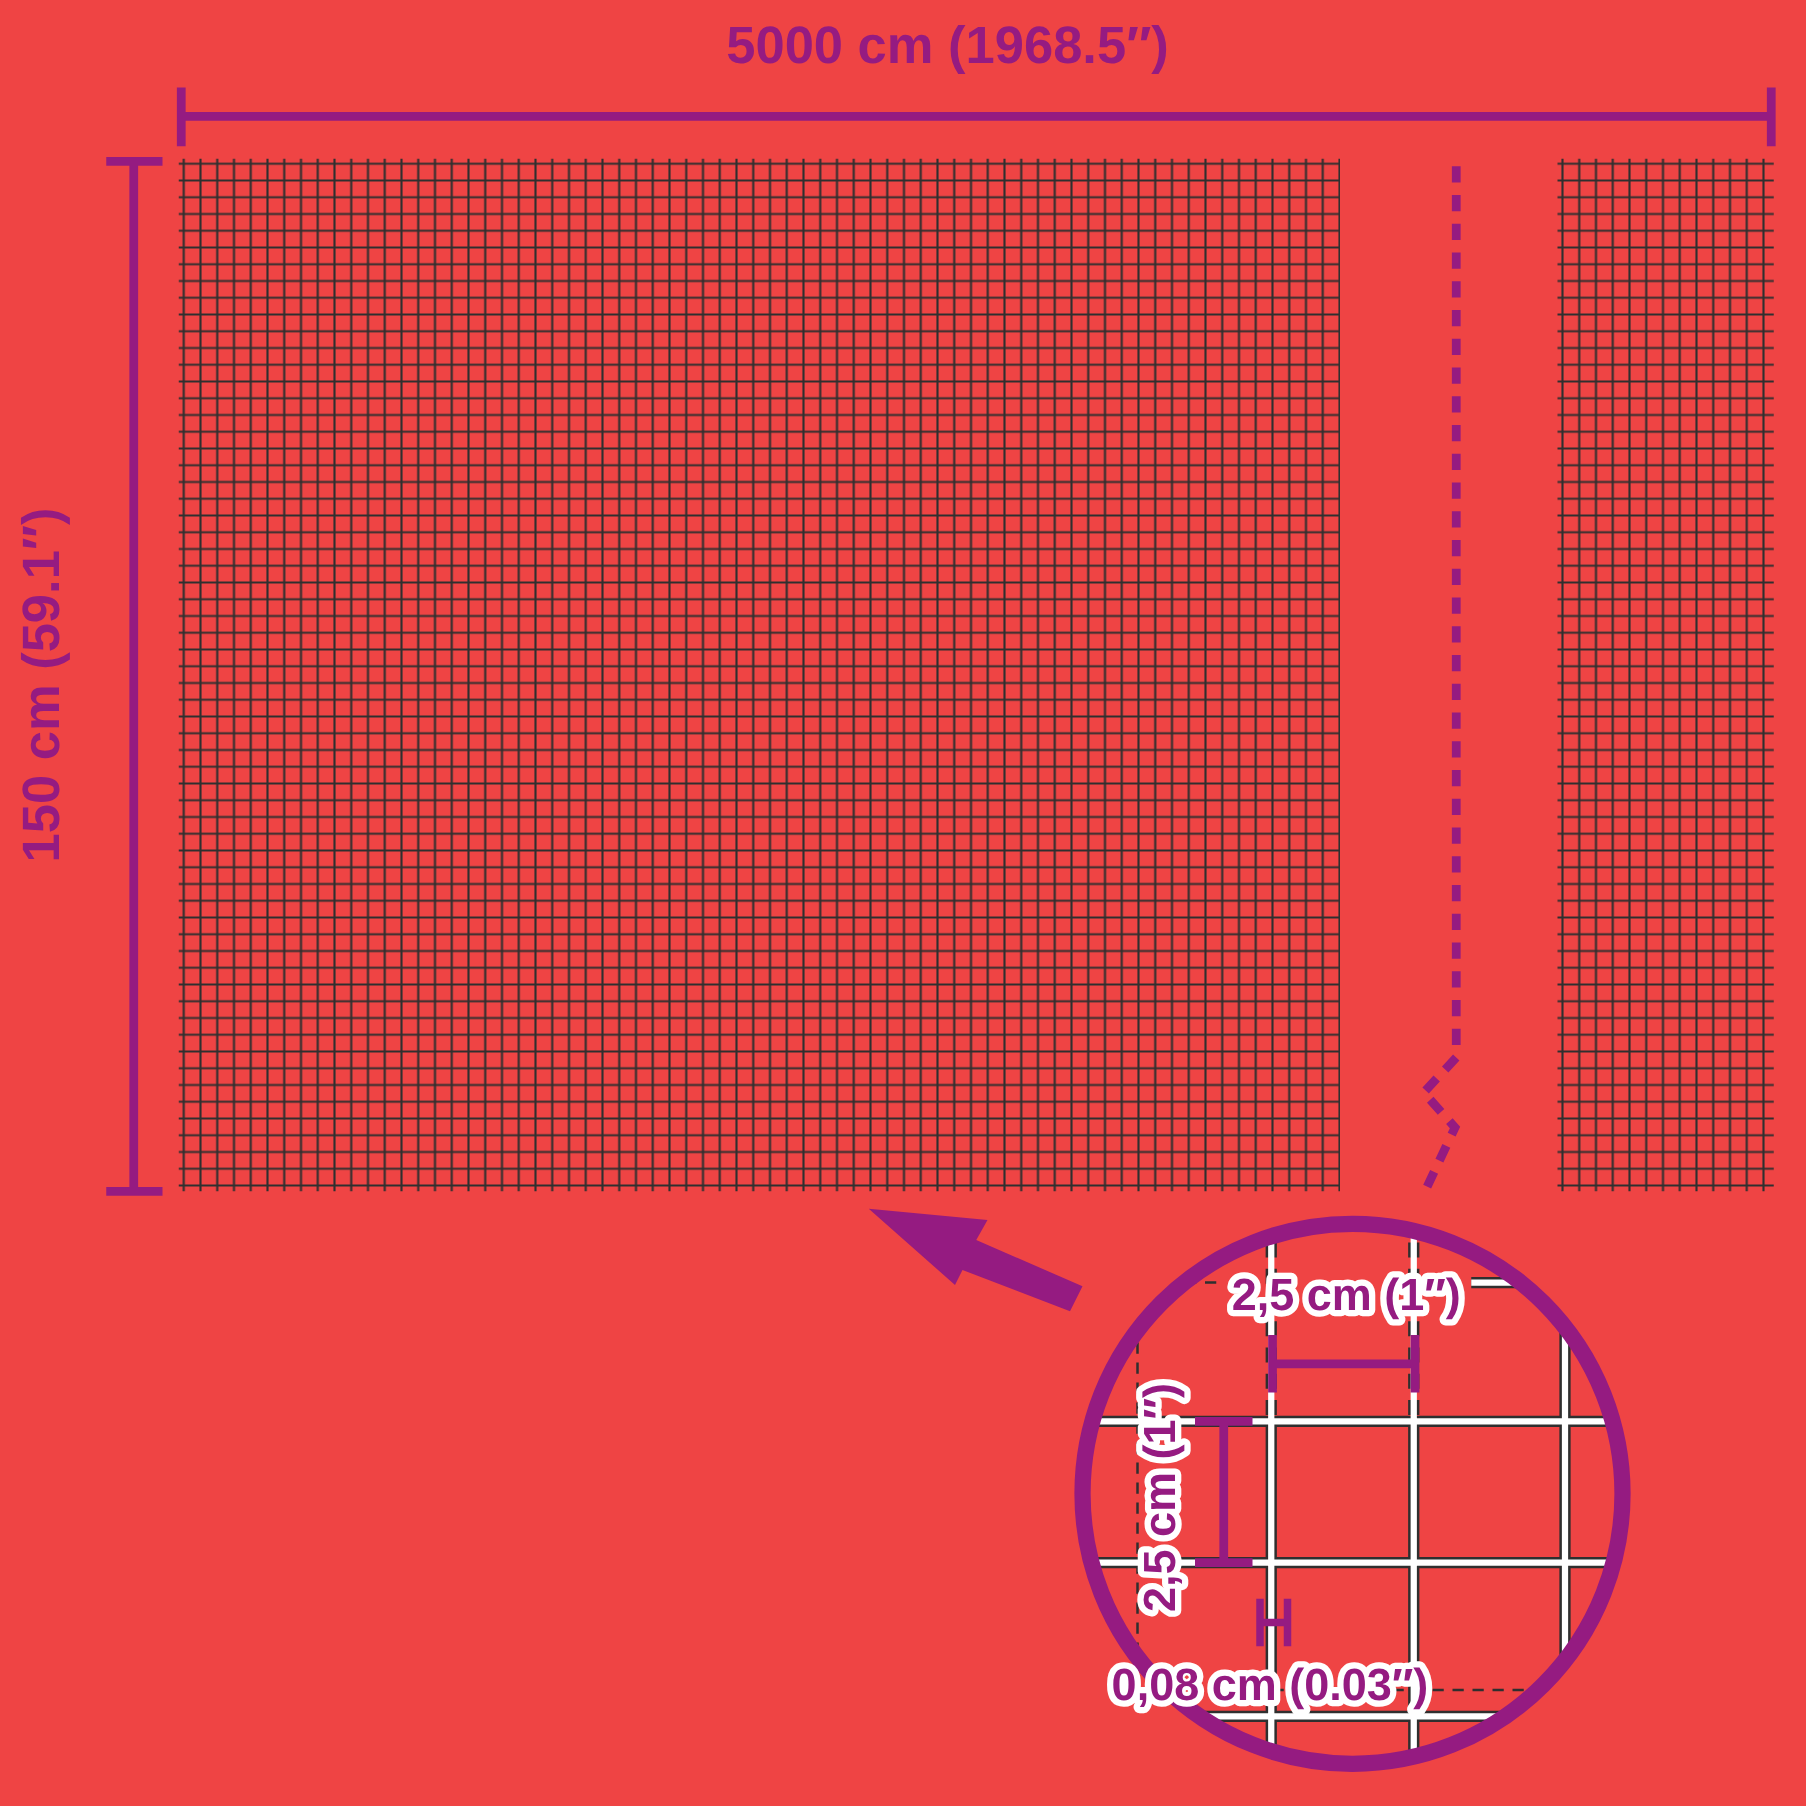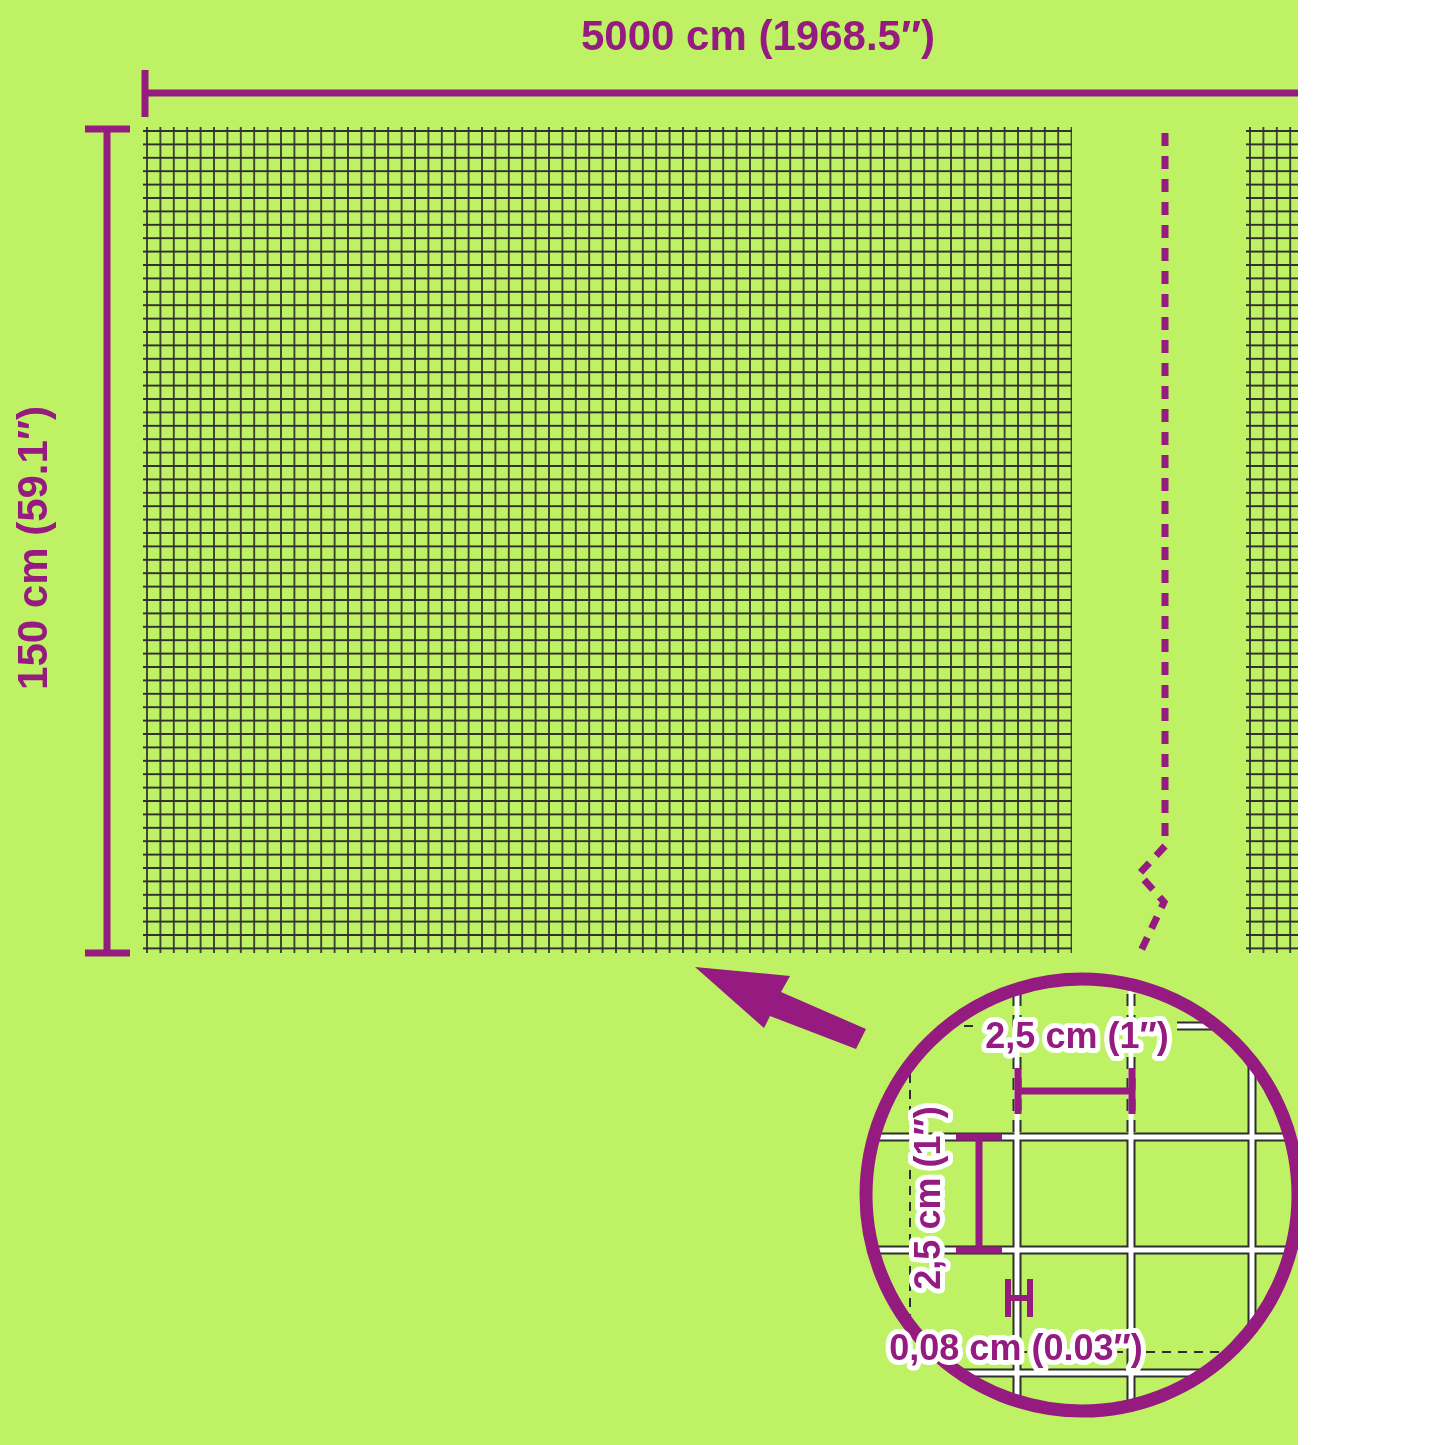--- a/index.html
+++ b/index.html
@@ -1,16 +1,16 @@
 <!DOCTYPE html>
 <html><head>
 <meta charset="utf-8">
 <style>
   html,body{margin:0;padding:0;background:#ffffff;}
-  .stage{position:relative;width:1298px;height:1445px;background:#bef264;overflow:hidden;
+  .stage{position:relative;width:1445px;height:1445px;background:#ef4444;overflow:hidden;
          font-family:"Liberation Sans", sans-serif;}
   svg{display:block;}
   svg text{font-family:"Liberation Sans", sans-serif;font-weight:bold;}
   .lbl-large{font-size:42px;}
   .lbl-small{font-size:36px;stroke:#ffffff;stroke-width:10;paint-order:stroke;stroke-linejoin:round;}
   .dim-line{stroke-width:7;fill:none;}
   .break-line{stroke-width:7;fill:none;stroke-dasharray:13 10;}
   .mesh-rect{stroke:none;}
   .guide{stroke-width:2;fill:none;stroke-dasharray:9 7;}
   .wire-black{stroke-width:9;fill:none;}

